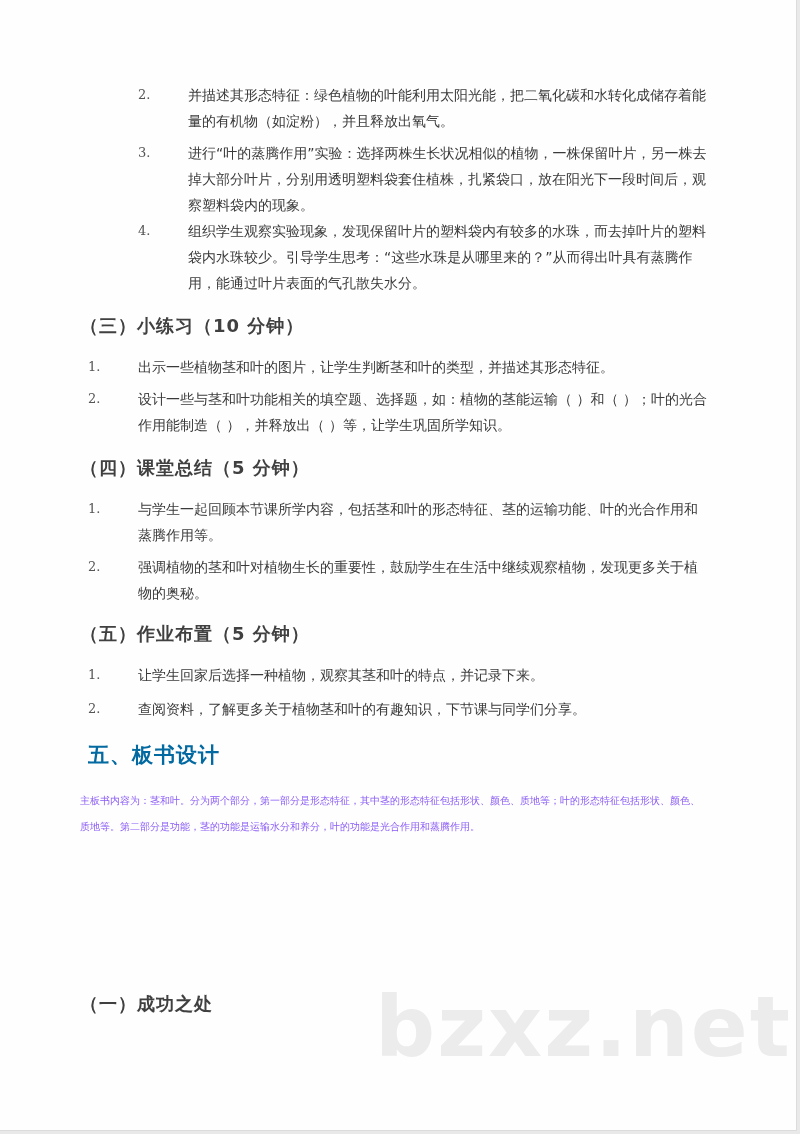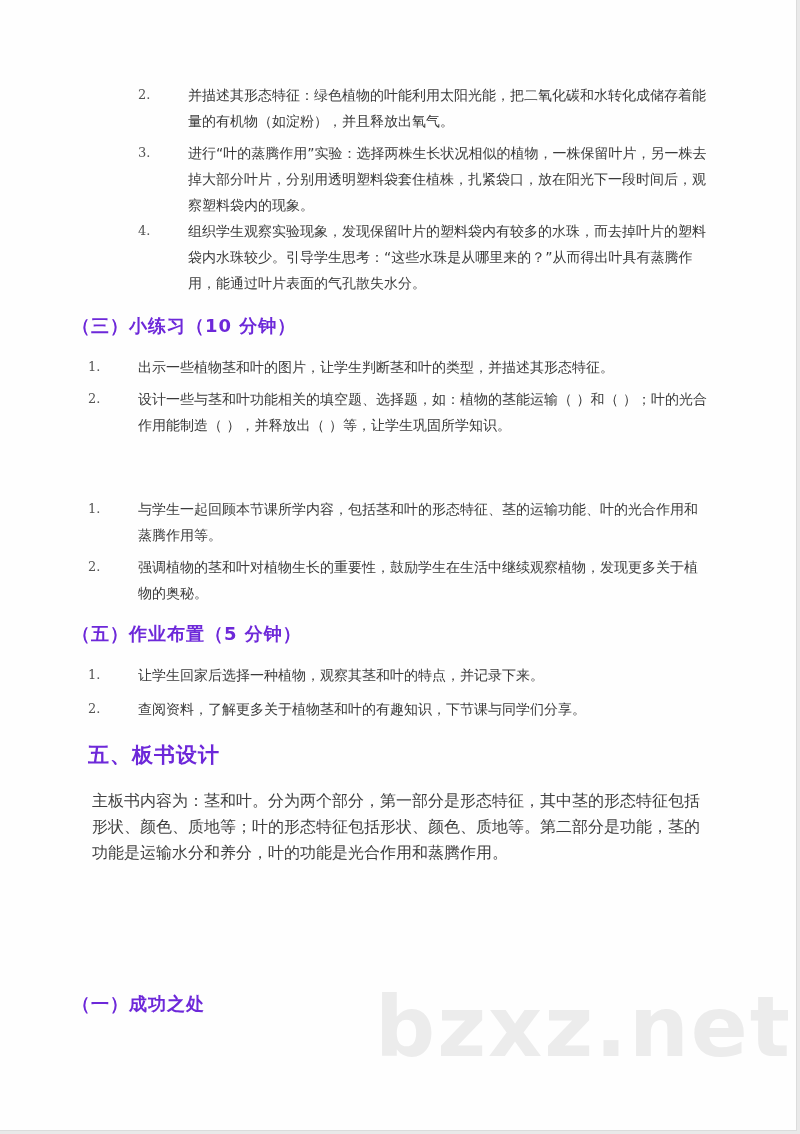--- a/index.html
+++ b/index.html
@@ -23,32 +23,32 @@
     line-height: 26px;
     color: #3a3a3a;
   }
   .item .num {
     position: absolute; left: 0; top: 0;
     font-family: "DejaVu Serif", "Liberation Serif", serif;
     font-size: 13px; color: #555;
   }
   .item .txt { position: absolute; top: 0; }
   .h2 {
-    position: absolute; left: 72px;
-    font-size: 18px; font-weight: bold; color: #6d28d9;
+    position: absolute; left: 80px;
+    font-size: 18px; font-weight: bold; color: #404040;
     line-height: 28px; letter-spacing: 1px;
   }
   .h1 {
     position: absolute; left: 88px;
-    font-size: 21px; font-weight: bold; color: #6d28d9;
+    font-size: 21px; font-weight: bold; color: #0369a1;
     line-height: 30px; letter-spacing: 1px;
   }
   .para {
-    position: absolute; left: 92px; width: 620px;
-    font-size: 16px; line-height: 26px; color: #404040;
+    position: absolute; left: 80px; width: 620px;
+    font-size: 10px; line-height: 26px; color: #8b5cf6;
   }
   .watermark {
     position: absolute; left: 375px; top: 985px;
     font-family: "DejaVu Sans", sans-serif;
     font-weight: bold; font-size: 84px; letter-spacing: 2px;
     color: #ececec; line-height: 84px;
   }
 </style>
 </head>
 <body>
@@ -71,20 +71,21 @@
   <div class="h2" style="top:312px;">（三）小练习（10 分钟）</div>
   <div class="item" style="left:88px; top:354px; width:620px; height:26px;">
     <span class="num">1.</span>
     <div class="txt" style="left:50px; width:570px;">出示一些植物茎和叶的图片，让学生判断茎和叶的类型，并描述其形态特征。</div>
   </div>
   <div class="item" style="left:88px; top:386px; width:620px; height:52px;">
     <span class="num">2.</span>
     <div class="txt" style="left:50px; width:570px;">设计一些与茎和叶功能相关的填空题、选择题，如：植物的茎能运输（ ）和（ ）；叶的光合作用能制造（ ），并释放出（ ）等，让学生巩固所学知识。</div>
   </div>
 
+  <div class="h2" style="top:454px;">（四）课堂总结（5 分钟）</div>
   <div class="item" style="left:88px; top:496px; width:620px; height:52px;">
     <span class="num">1.</span>
     <div class="txt" style="left:50px; width:570px;">与学生一起回顾本节课所学内容，包括茎和叶的形态特征、茎的运输功能、叶的光合作用和蒸腾作用等。</div>
   </div>
   <div class="item" style="left:88px; top:554px; width:620px; height:52px;">
     <span class="num">2.</span>
     <div class="txt" style="left:50px; width:570px;">强调植物的茎和叶对植物生长的重要性，鼓励学生在生活中继续观察植物，发现更多关于植物的奥秘。</div>
   </div>
 
   <div class="h2" style="top:620px;">（五）作业布置（5 分钟）</div>

